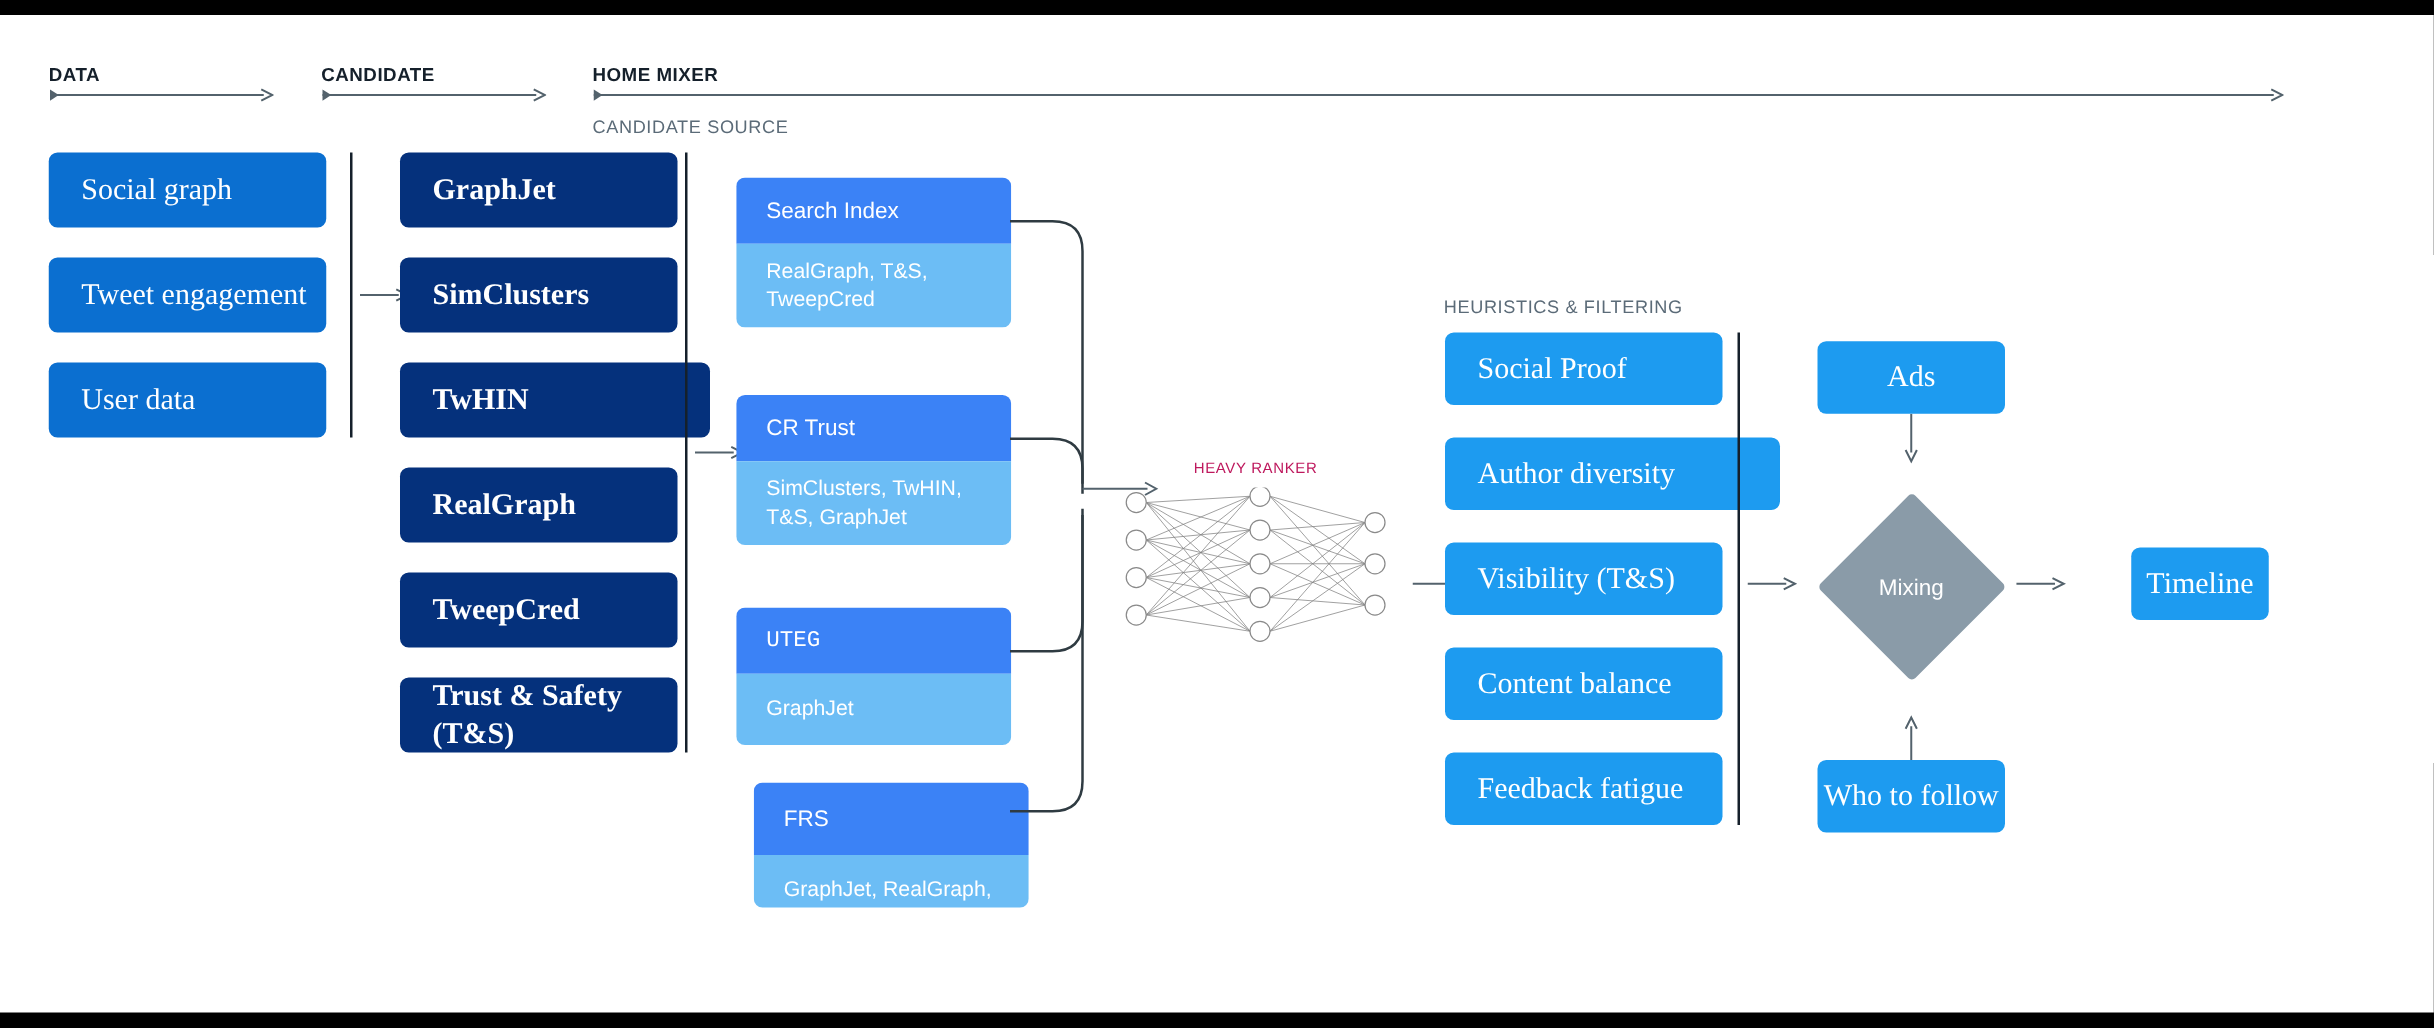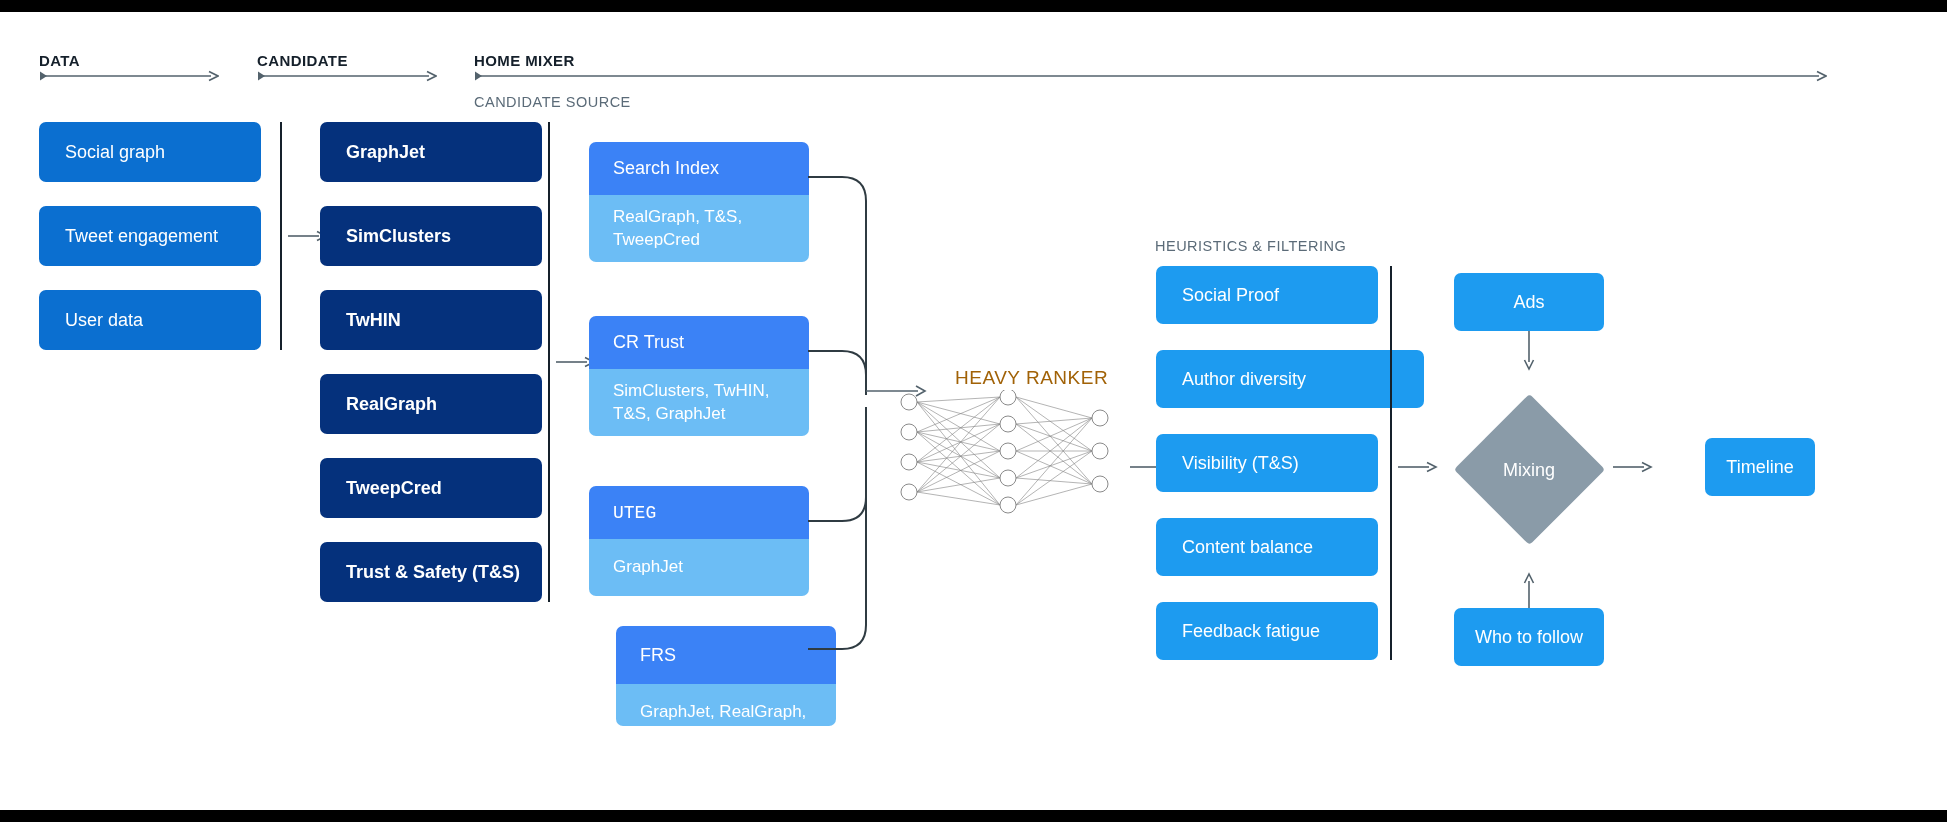--- a/index.html
+++ b/index.html
@@ -53,23 +53,24 @@
   }
   
   .box {
     position: absolute;
     border-radius: 7px;
     display: flex;
     align-items: center;
     box-sizing: border-box;
     padding-left: 26px;
     color: #ffffff;
-    font-size: 18px;
+    font-size: 24px;
     line-height: 1.25;
     white-space: pre-line;
+    font-family: Liberation Serif, serif;
   }
   .box.data   { background: #0B6FD0; }
   .box.feat   { background: #05317C; }
   .box.heur   { background: #1D9BF0; }
   .box.plain  { background: #1D9BF0; justify-content: center; padding-left: 0; }
   .box.feat   { font-weight: 600; }
   .cs-card {
     position: absolute;
     border-radius: 7px;
     overflow: hidden;
@@ -102,23 +103,23 @@
   }
   
   .conn {
     position: absolute;
   }
   .conn svg { display: block; }
   
   #nn-wrap { position: absolute; }
   #nn-label {
     position: absolute;
-    font-size: 19px;
+    font-size: 12px;
     letter-spacing: 0.5px;
-    color: #a16207;
+    color: #be185d;
     white-space: nowrap;
   }
   
   .diamond {
     position: absolute;
     background: #8A9BA8;
     transform: rotate(45deg);
     border-radius: 4px;
   }
   .diamond-label {
@@ -175,21 +176,21 @@
     <div class="vrule" style="left:280px; top:110px; height:228px;"></div>
     <div class="conn" style="left:288px; top:217px;">
       <svg width="40" height="14" viewBox="0 0 40 14">
         <path d="M0 7 L31 7" stroke="#53626C" stroke-width="1.6" fill="none"></path>
         <path d="M29 2.5 L38 7 L29 11.5" stroke="#53626C" stroke-width="1.6" fill="none"></path>
       </svg>
     </div>
 
     <div class="box feat" style="left:320px; top:110px; width:222px; height:60px;">GraphJet</div>
     <div class="box feat" style="left:320px; top:194px; width:222px; height:60px;">SimClusters</div>
-    <div class="box feat" style="left:320px; top:278px; width:222px; height:60px;">TwHIN</div>
+    <div class="box feat" style="left:320px; top:278px; width:248px; height:60px;">TwHIN</div>
     <div class="box feat" style="left:320px; top:362px; width:222px; height:60px;">RealGraph</div>
     <div class="box feat" style="left:320px; top:446px; width:222px; height:60px;">TweepCred</div>
     <div class="box feat" style="left:320px; top:530px; width:222px; height:60px;">Trust &amp; Safety (T&amp;S)</div>
 
     <div class="vrule" style="left:548px; top:110px; height:480px;"></div>
     <div class="conn" style="left:556px; top:343px;">
       <svg width="40" height="14" viewBox="0 0 40 14">
         <path d="M0 7 L31 7" stroke="#53626C" stroke-width="1.6" fill="none"></path>
         <path d="M29 2.5 L38 7 L29 11.5" stroke="#53626C" stroke-width="1.6" fill="none"></path>
       </svg>
@@ -205,21 +206,21 @@
       <div class="cs-head" style="height:53px;">CR Trust</div>
       <div class="cs-body" style="height:67px;">SimClusters, TwHIN,
 T&amp;S, GraphJet</div>
     </div>
 
     <div class="cs-card" style="left:589px; top:474px; width:220px; height:110px;">
       <div class="cs-head" style="height:53px;font-family:Liberation Mono, monospace;">UTEG</div>
       <div class="cs-body" style="height:57px;">GraphJet</div>
     </div>
 
-    <div class="cs-card" style="left:616px; top:614px; width:220px; height:100px;">
+    <div class="cs-card" style="left:603px; top:614px; width:220px; height:100px;">
       <div class="cs-head" style="height:58px;">FRS</div>
       <div class="cs-body" style="height:78px;">GraphJet, RealGraph,
 SimClusters</div>
     </div>
 
     <div class="conn" style="left:806px; top:140px;">
       <svg width="160" height="510" viewBox="0 0 160 510">
 
         <path d="M2 25 H36 Q60 25 60 49 V235" stroke="#2f3b42" stroke-width="2" fill="none"></path>
 

